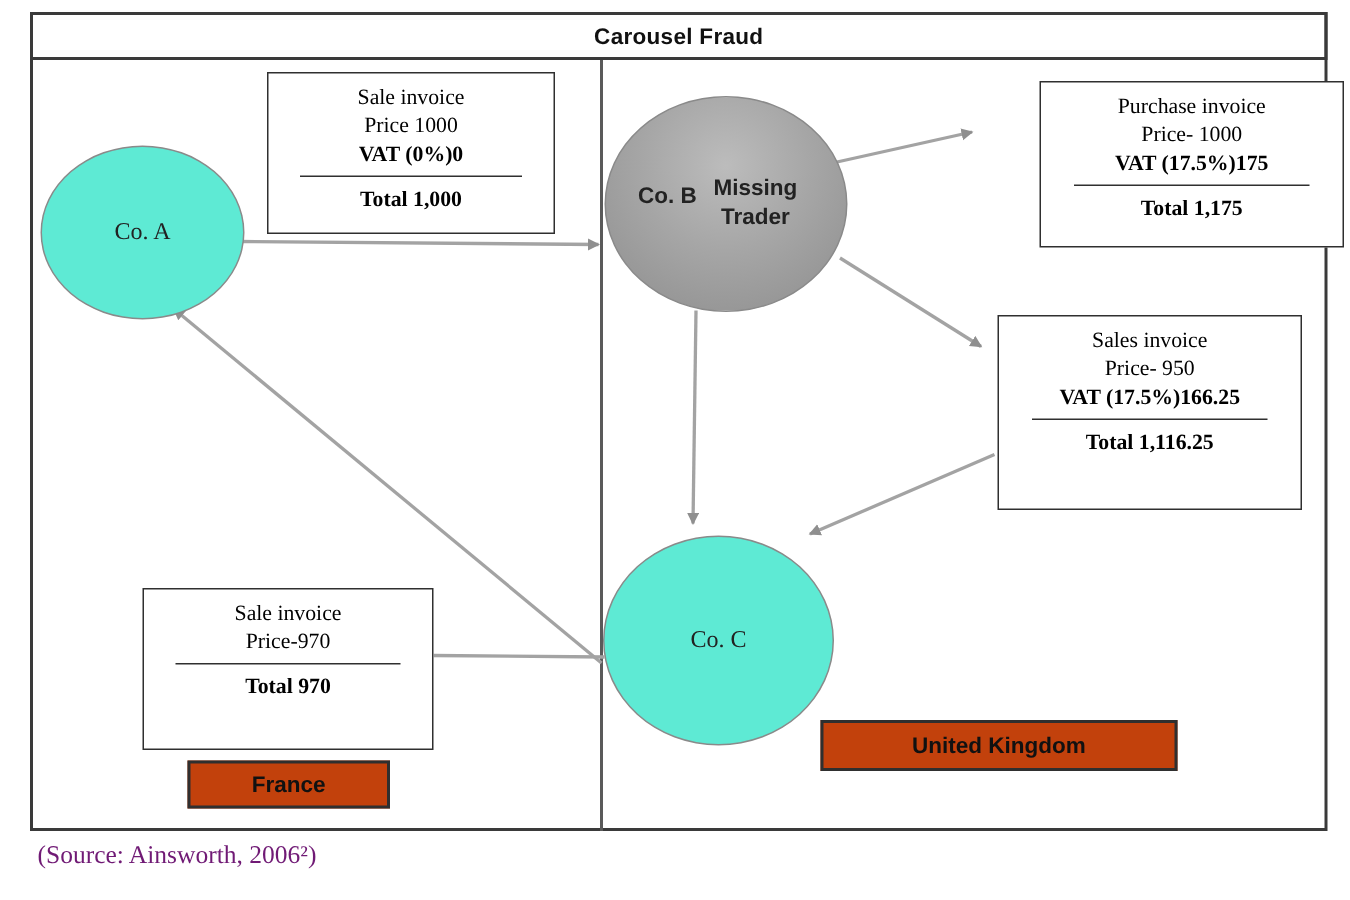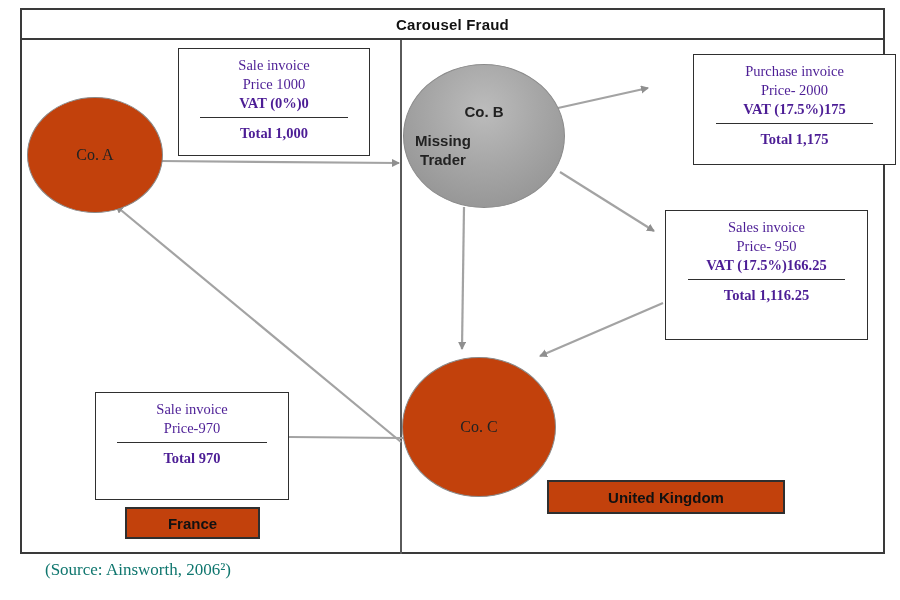--- a/index.html
+++ b/index.html
@@ -20,41 +20,41 @@
     font-weight: bold; font-size: 15px; letter-spacing: 0.2px;
   }
 
   .divider-vertical {
     position: absolute; left: 400px; top: 40px; width: 2px; height: 514px;
     background: #5a5a5a;
   }
 
   .ellipse {
     position: absolute; border-radius: 50%;
-    display: flex; flex-direction: column; justify-content: center;
+    display: flex; flex-direction: row; align-items: center; justify-content: center;
     text-align: center;
   }
   .ellipse.plain {
-    background: #c2410c; border: 1.4px solid #8a8a8a;
+    background: #5eead4; border: 1.4px solid #8a8a8a;
     font-family: "Liberation Serif", serif; font-size: 16px; color: #222;
   }
   #co-a { left: 27px; top: 97px; width: 136px; height: 116px; }
   #co-c { left: 402px; top: 357px; width: 154px; height: 140px; }
   #co-b {
     left: 403px; top: 64px; width: 162px; height: 144px;
     background: radial-gradient(circle at 50% 32%, #bcbcbc 0%, #a6a6a6 45%, #8d8d8d 100%);
     border: 1.4px solid #8a8a8a;
     font-weight: bold; font-size: 15px; color: #222;
   }
   #co-b .node-title { margin-bottom: 12px; }
   #co-b .node-sub { width: 78px; line-height: 1.25; }
 
   .invoice-box {
     position: absolute; border: 1.6px solid #2f2f2f; background: #fff;
-    font-family: "Liberation Serif", serif; font-size: 14.5px; color: #4c1d95;
+    font-family: "Liberation Serif", serif; font-size: 14.5px; color: #000000;
     text-align: center; padding-top: 7px; line-height: 1.3;
   }
   .invoice-box .vat-line { font-weight: bold; }
   .invoice-box .rule {
     height: 0; border-top: 1.6px solid #2f2f2f; width: 78%;
     margin: 4px auto 6px auto;
   }
   .invoice-box .total-line { font-weight: bold; }
 
   #inv-sale-ab   { left: 178px; top: 48px;  width: 192px; height: 108px; }
@@ -65,21 +65,21 @@
   .region-label {
     position: absolute; border: 2px solid #2f2f2f; background: #c2410c;
     display: flex; align-items: center; justify-content: center;
     font-weight: bold; font-size: 15px;
   }
   #region-france { left: 125px; top: 507px; width: 135px; height: 32px; }
   #region-uk     { left: 547px; top: 480px; width: 238px; height: 34px; }
 
   .source-line {
     position: absolute; left: 25px; top: 560px;
-    font-family: "Liberation Serif", serif; font-size: 17px; color: #0f766e; margin-left: 20px;
+    font-family: "Liberation Serif", serif; font-size: 17px; color: #701a75;
   }
 
   svg.arrows {
     position: absolute; left: 0; top: 0; width: 900px; height: 600px;
     pointer-events: none;
   }
   svg.arrows path.link { stroke: #a3a3a3; stroke-width: 2.2px; fill: none; }
 </style>
 </head>
 <body>
@@ -123,21 +123,21 @@
   <div class="invoice-box" id="inv-sale-ab">
     <div>Sale invoice</div>
     <div>Price 1000</div>
     <div class="vat-line">VAT (0%)0</div>
     <div class="rule"></div>
     <div class="total-line">Total 1,000</div>
   </div>
 
   <div class="invoice-box" id="inv-purchase">
     <div>Purchase invoice</div>
-    <div>Price- 2000</div>
+    <div>Price- 1000</div>
     <div class="vat-line">VAT (17.5%)175</div>
     <div class="rule"></div>
     <div class="total-line">Total 1,175</div>
   </div>
 
   <div class="invoice-box" id="inv-sales-bc">
     <div>Sales invoice</div>
     <div>Price- 950</div>
     <div class="vat-line">VAT (17.5%)166.25</div>
     <div class="rule"></div>

